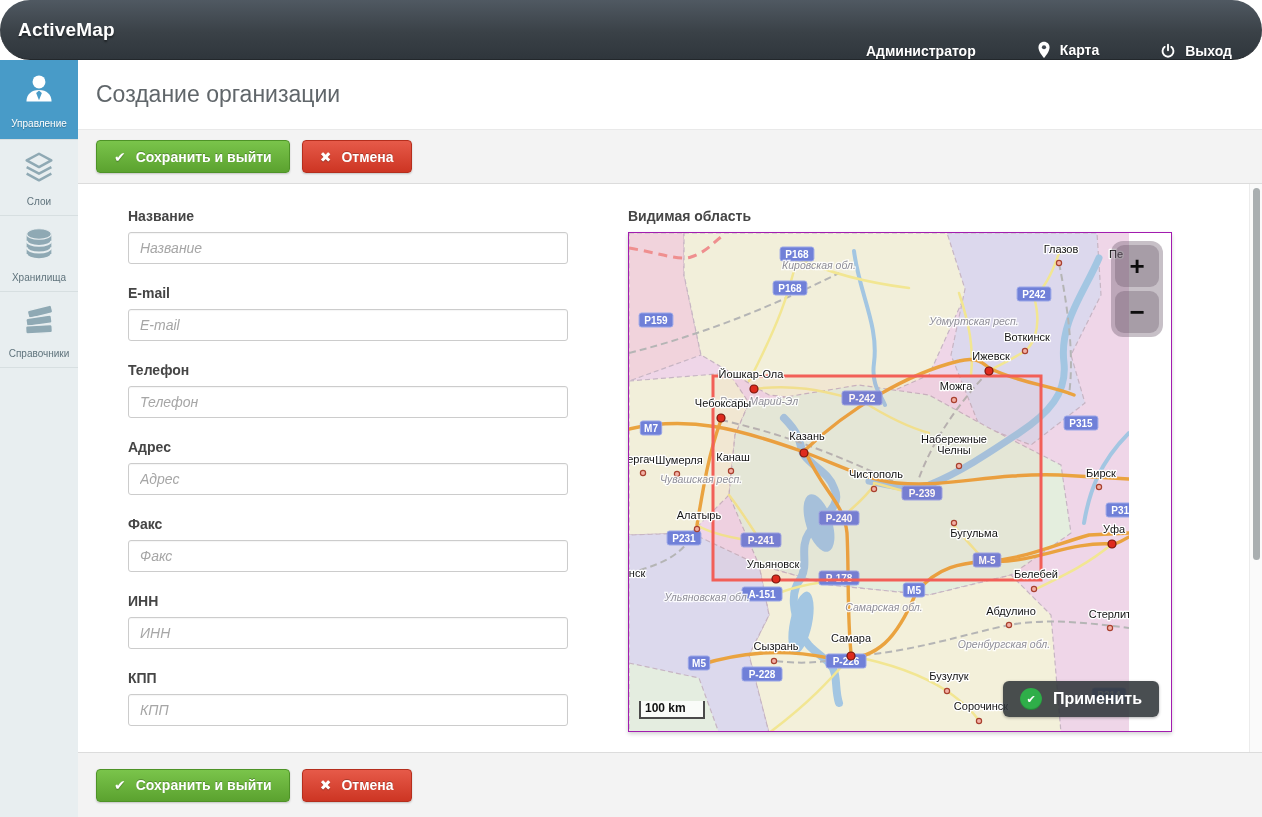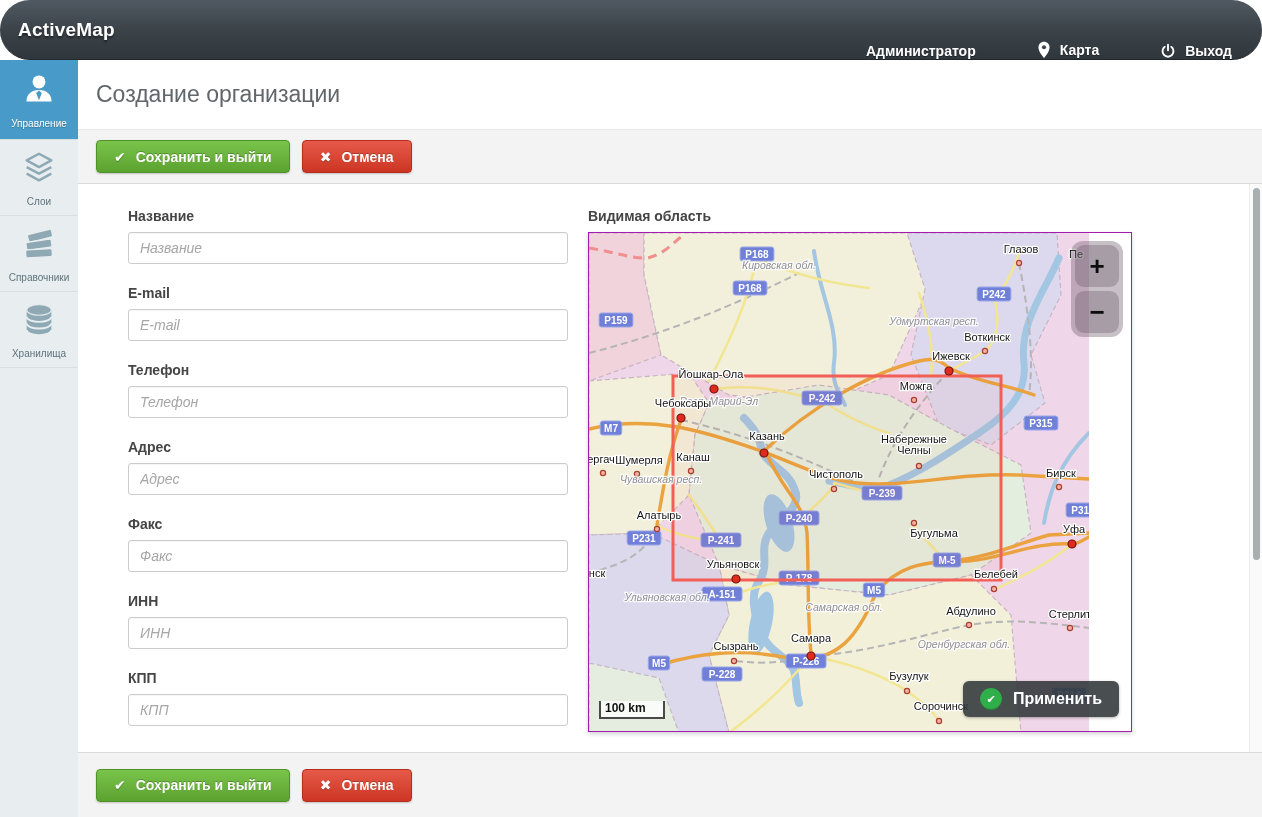--- a/index.html
+++ b/index.html
@@ -55,21 +55,21 @@
     background:#fff; display:flex; padding:24px 0 0 22px; }
   .left-col { width:440px;margin-left:28px; }
   .field { margin-bottom:21px; }
   .field label { display:block; font-size:14px; font-weight:bold; color:#454545;
     margin-bottom:8px; }
   .field input { width:440px; height:32px; border:1px solid #ccc; border-radius:3px;
     padding:0 11px; font-size:14px; color:#333; outline:none;
     font-family:"Liberation Sans",sans-serif; box-shadow:inset 0 1px 1px rgba(0,0,0,.04); }
   .field input::placeholder { color:#a6a6a6; font-style:italic; }
 
-  .right-col { margin-left:20px; }
+  .right-col { margin-left:60px; }
   .map-section-label { font-size:14px; font-weight:bold; color:#454545; margin-bottom:8px; }
   .map-wrap { position:relative; width:544px; height:500px; border:1px solid #a21caf;
     box-shadow:0 2px 4px rgba(0,0,0,.18); overflow:hidden; }
   #map-svg { display:block; width:500px; height:500px; }
   #map-svg text { font-family:"Liberation Sans",sans-serif; }
   .city-label { font-size:11px; fill:#141414; paint-order:stroke; stroke:#fff;
     stroke-width:2.6px; stroke-linejoin:round; }
   .region-label { font-size:10.5px; font-style:italic; fill:#8f8e98; paint-order:stroke;
     stroke:rgba(255,255,255,.85); stroke-width:2.4px; }
   .badge-text { font-size:10px; font-weight:bold; fill:#fff; }
@@ -147,37 +147,37 @@
       <svg width="38" height="38" viewBox="0 0 40 40" fill="none" stroke="#8fa9b4" stroke-width="2.6" stroke-linejoin="round">
           <path d="M20 5l13 7-13 7-13-7z"></path>
           <path d="M7 19l13 7 13-7"></path>
           <path d="M7 26l13 7 13-7"></path>
         </svg>
     </span>
     <span class="lbl">Слои</span>
   </div>
   <div class="side-item">
     <span>
+      <svg width="38" height="38" viewBox="0 0 40 40">
+          <path d="M7 9.5a13 5.5 0 0 1 26 0v21a13 5.5 0 0 1-26 0z" fill="#8fa9b4"></path>
+          <path d="M7 16.5a13 5.5 0 0 0 26 0M7 23.5a13 5.5 0 0 0 26 0M7 30.5a13 5.5 0 0 0 26 0" fill="none" stroke="#e8eef0" stroke-width="2"></path>
+          <ellipse cx="20" cy="9.5" rx="13" ry="5.5" fill="#8fa9b4" stroke="#e8eef0" stroke-width="1.2"></ellipse>
+        </svg>
+    </span>
+    <span class="lbl">Хранилища</span>
+  </div>
+  <div class="side-item">
+    <span>
       <svg width="38" height="38" viewBox="0 0 40 40" fill="#8fa9b4" stroke="#e8eef0" stroke-width="1.4">
           <rect x="8" y="7" width="26" height="8.5" rx="2" transform="rotate(-14 21 11)"></rect>
           <rect x="6.5" y="16.5" width="27" height="8.5" rx="2" transform="rotate(-8 20 21)"></rect>
           <rect x="6" y="25.5" width="28" height="8.5" rx="2" transform="rotate(-3 20 30)"></rect>
         </svg>
     </span>
     <span class="lbl">Справочники</span>
-  </div>
-  <div class="side-item">
-    <span>
-      <svg width="38" height="38" viewBox="0 0 40 40">
-          <path d="M7 9.5a13 5.5 0 0 1 26 0v21a13 5.5 0 0 1-26 0z" fill="#8fa9b4"></path>
-          <path d="M7 16.5a13 5.5 0 0 0 26 0M7 23.5a13 5.5 0 0 0 26 0M7 30.5a13 5.5 0 0 0 26 0" fill="none" stroke="#e8eef0" stroke-width="2"></path>
-          <ellipse cx="20" cy="9.5" rx="13" ry="5.5" fill="#8fa9b4" stroke="#e8eef0" stroke-width="1.2"></ellipse>
-        </svg>
-    </span>
-    <span class="lbl">Хранилища</span>
   </div>
 </div>
 
 <div class="title-bar">
   <h1>Создание организации</h1>
 </div>
 
 <div class="action-bar">
   <button class="btn btn-green">
     <span class="ic">✔</span>

